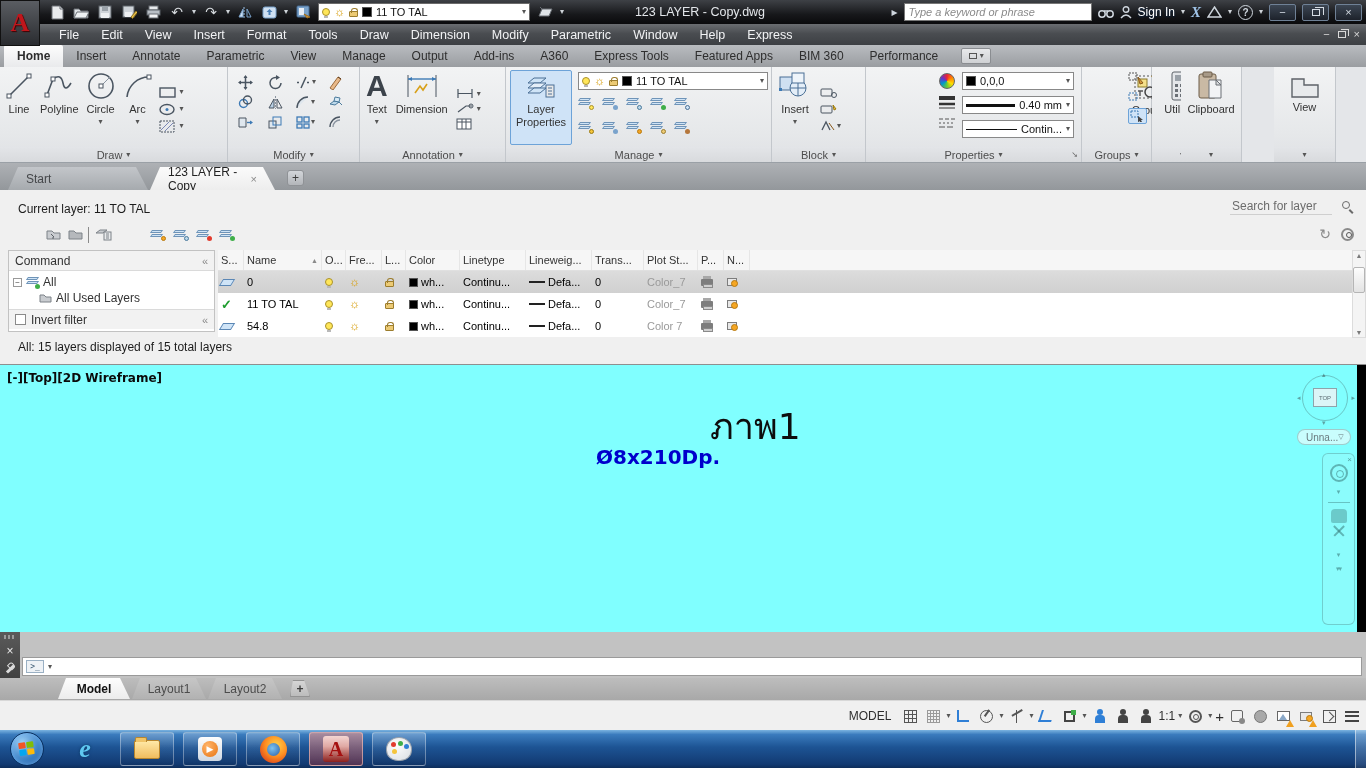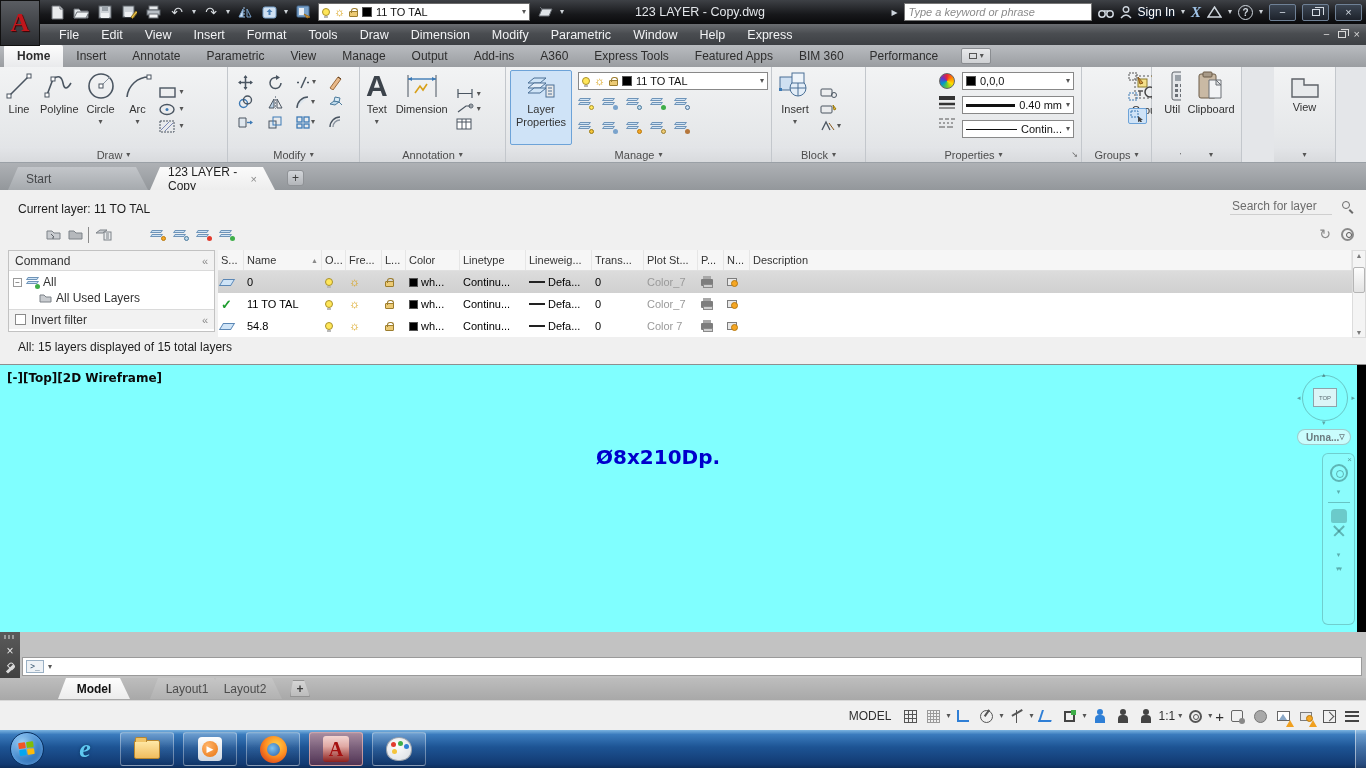--- a/index.html
+++ b/index.html
@@ -111,21 +111,21 @@
   
   #viewport{left:0;top:365px;width:1357px;height:267px;background:#80ffff;overflow:hidden;}
   #vp-strip{left:1357px;top:365px;width:9px;height:267px;background:#000;}
   #vp-controls{position:absolute;left:7px;top:6px;font-size:12px;font-weight:bold;color:#0a0a0a;font-family:"DejaVu Sans",sans-serif;}
   #draw-title{position:absolute;left:710px;top:33px;font-size:36px;color:#0d0d0d;font-family:"DejaVu Sans",sans-serif;}
   #draw-note{position:absolute;left:596px;top:80px;font-size:20px;font-weight:bold;color:#0000cc;font-family:"DejaVu Sans",sans-serif;}
   #viewcube{position:absolute;left:1300px;top:8px;width:52px;height:52px;}
   #vc-ring{position:absolute;left:2px;top:2px;width:46px;height:46px;border:1px solid rgba(60,90,90,.35);border-radius:50%;}
   #vc-face{position:absolute;left:13px;top:15px;width:24px;height:19px;background:rgba(235,243,246,.85);border:1px solid rgba(90,110,120,.6);display:flex;align-items:center;justify-content:center;font-size:6px;color:#5a6a72;}
   .vc-arr{position:absolute;font-size:7px;color:rgba(60,90,90,.55);}
-  #view-label{position:absolute;left:1297px;top:64px;width:54px;height:16px;background:rgba(240,252,252,.65);border:1px solid rgba(100,130,130,.4);border-radius:8px;display:flex;align-items:center;justify-content:space-between;padding:0 8px;font-size:10px;color:#6a7a7e;font-weight:bold;}
+  #view-label{position:absolute;left:1297px;top:64px;width:54px;height:16px;background:rgba(240,252,252,.65);border:1px solid rgba(100,130,130,.4);border-radius:8px;display:flex;align-items:center;justify-content:space-between;padding:0 8px;font-size:10px;color:#6a7a7e;}
   #navbar{position:absolute;left:1322px;top:88px;width:33px;height:172px;background:rgba(160,245,245,.35);border:1px solid rgba(80,150,150,.45);border-radius:6px;display:flex;flex-direction:column;align-items:center;padding-top:10px;gap:6px;}
   #nav-close{position:absolute;right:2px;top:1px;font-size:8px;color:rgba(60,120,120,.7);}
   .nv{color:rgba(50,110,110,.55);}
   .nv-wheel{width:18px;height:18px;border:2px solid rgba(50,110,110,.5);border-radius:50%;position:relative;}
   .nv-wheel:after{content:"";position:absolute;left:4px;top:4px;width:6px;height:6px;border:1.5px solid rgba(50,110,110,.5);border-radius:50%;}
   .nv-div{width:22px;height:1px;background:rgba(50,110,110,.4);}
   .nv-hand{width:16px;height:14px;background:rgba(50,110,110,.35);border-radius:4px 4px 2px 2px;}
   .nv-zoom{width:16px;height:16px;position:relative;}
   .nv-zoom:before{content:"";position:absolute;left:1px;top:1px;width:14px;height:1.5px;background:rgba(50,110,110,.5);transform:rotate(45deg);}
   .nv-zoom:after{content:"";position:absolute;left:1px;top:1px;width:14px;height:1.5px;background:rgba(50,110,110,.5);transform:rotate(-45deg);}
@@ -141,21 +141,21 @@
   #cmd-history{position:absolute;left:20px;top:4px;width:1346px;height:20px;background:#d8d8d8;display:flex;align-items:center;padding:0 8px;font-family:"DejaVu Sans Mono",monospace;font-size:12px;color:#1a1a1a;}
   #cmd-inputrow{position:absolute;left:22px;top:25px;width:1340px;height:19px;background:#fff;border:1px solid #9a9a9a;display:flex;align-items:center;gap:4px;padding:0 3px;}
   #prompt-box{width:18px;height:13px;background:#eef2f6;border:1px solid #9ab0c4;font-size:8px;color:#3c5a74;display:flex;align-items:center;justify-content:center;font-family:"DejaVu Sans Mono",monospace;}
   #cmd-input{flex:1;border:none;outline:none;font-family:"DejaVu Sans Mono",monospace;font-size:13px;font-style:italic;color:#333;}
   #cmd-input::placeholder{color:#9a9a9a;font-style:italic;letter-spacing:2px;}
 
   
   #layoutbar{left:0;top:678px;width:1366px;height:22px;background:linear-gradient(#bdbdbd,#a8a8a8);}
   .ltab{position:absolute;top:0;height:21px;display:flex;align-items:center;justify-content:center;font-size:12px;clip-path:polygon(8px 0,calc(100% - 10px) 0,100% 100%,0 100%);}
   .ltab.model{left:58px;width:72px;background:linear-gradient(#fdfdfd,#ececec);font-weight:bold;color:#111;}
-  .ltab.l1{left:150px;width:74px;background:linear-gradient(#c6c6c6,#b2b2b2);color:#4c4c4c;}
+  .ltab.l1{left:132px;width:74px;background:linear-gradient(#c6c6c6,#b2b2b2);color:#4c4c4c;}
   .ltab.l2{left:208px;width:74px;background:linear-gradient(#c6c6c6,#b2b2b2);color:#4c4c4c;}
   #lt-plus{position:absolute;left:290px;top:2px;width:20px;height:17px;background:linear-gradient(#d6d6d6,#bcbcbc);border:1px solid #939393;clip-path:polygon(3px 0,calc(100% - 6px) 0,100% 100%,0 100%);display:flex;align-items:center;justify-content:center;font-size:12px;font-weight:bold;color:#3d3d3d;}
 
   
   #statusbar{left:0;top:700px;width:1366px;height:30px;background:#f0f0f0;border-top:1px solid #d8d8d8;}
   #sb-right{position:absolute;right:4px;top:0;height:30px;display:flex;align-items:center;gap:3px;}
   #sb-model{font-size:12px;color:#2e2e2e;margin-right:6px;}
   .sico{width:20px;height:20px;display:flex;align-items:center;justify-content:center;position:relative;}
   .gridic{width:13px;height:13px;background:repeating-linear-gradient(90deg,#555 0 1px,transparent 1px 4px),repeating-linear-gradient(0deg,#555 0 1px,transparent 1px 4px);}
   .gridic.lt{background:repeating-linear-gradient(90deg,#9a9a9a 0 1px,transparent 1px 3px),repeating-linear-gradient(0deg,#9a9a9a 0 1px,transparent 1px 3px);}
@@ -942,21 +942,20 @@
         <span class="cell">O...</span>
         <span class="cell">Fre...</span>
         <span class="cell">L...</span>
         <span class="cell">Color</span>
         <span class="cell">Linetype</span>
         <span class="cell">Lineweig...</span>
         <span class="cell">Trans...</span>
         <span class="cell">Plot St...</span>
         <span class="cell">P...</span>
         <span class="cell">N...</span>
-        <span class="cell">Description</span>
       </div>
 
       <div class="lgrid lrow sel">
         <span class="cell">
             <span class="para"></span>
           </span>
         <span class="cell">0</span>
         <span class="cell">
             <span class="bulb"></span>
           </span>
@@ -1059,20 +1058,21 @@
       <span class="sarrow">▲</span>
       <div id="vthumb" style="margin-bottom:28px;"></div>
       <span class="sarrow">▼</span>
     </div>
 
     <div id="lstatus">All: 15 layers displayed of 15 total layers</div>
   </div>
 
   <div id="viewport" class="abs">
     <div id="vp-controls">[-][Top][2D Wireframe]</div>
+    <div id="draw-title">ภาพ1</div>
     <div id="draw-note">Ø8x210Dp.</div>
 
     <div id="viewcube">
       <div id="vc-ring"></div>
       <div id="vc-face">TOP</div>
       <span class="vc-arr" style="left:22px;top:-2px;">▴</span>
       <span class="vc-arr" style="left:22px;bottom:-2px;">▾</span>
       <span class="vc-arr" style="left:-3px;top:21px;">◂</span>
       <span class="vc-arr" style="right:-3px;top:21px;">▸</span>
     </div>

